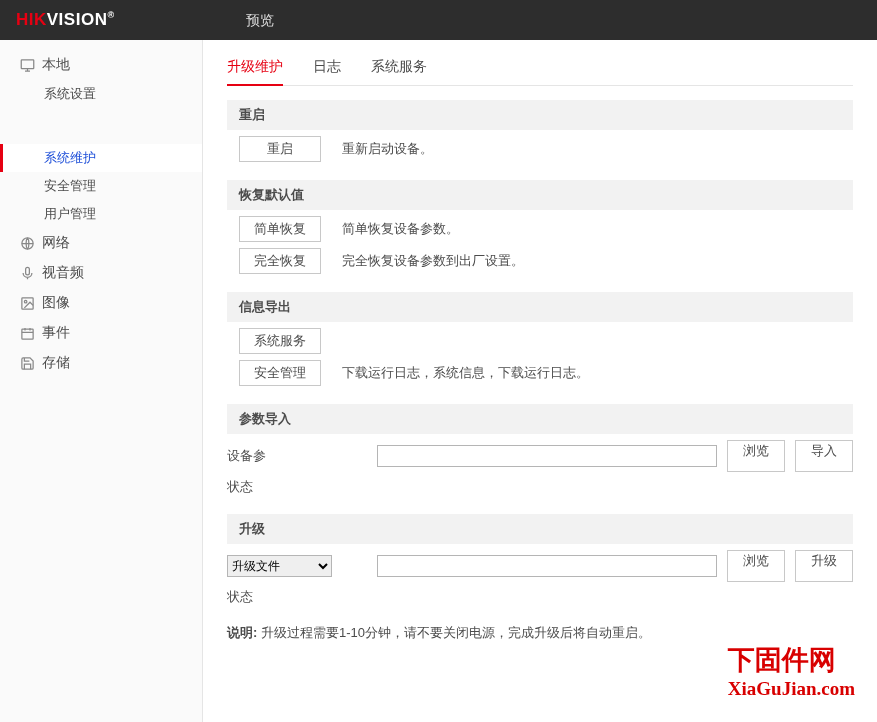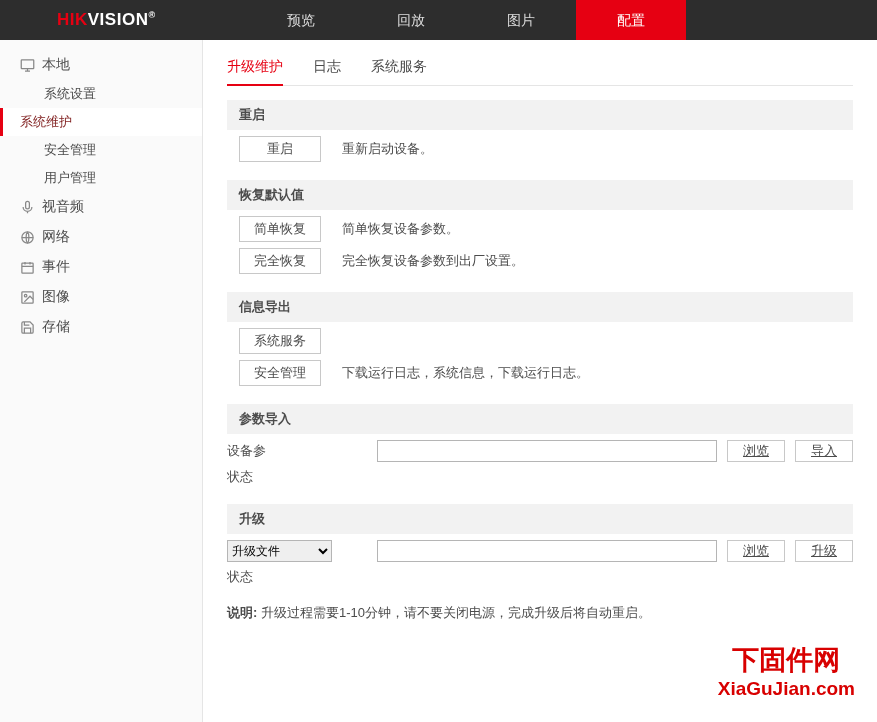--- a/index.html
+++ b/index.html
@@ -1,65 +1,65 @@
 <!DOCTYPE html>
 <html><head>
 <meta charset="utf-8">
 <style>
 * { margin: 0; padding: 0; box-sizing: border-box; }
 body { font-family: "Microsoft YaHei", SimSun, Arial, sans-serif; font-size: 13px; color: #4c4c4c; background: #fff; width: 877px; height: 722px; position: relative; overflow: hidden; }
 
 
-.topbar { height: 40px; background: #2d2d2d; display: flex; align-items: center; padding-left: 41px; }
+.topbar { height: 40px; background: #2d2d2d; display: flex; align-items: center; }
 .brand { width: 205px; padding-left: 16px; }
 .brand-text { font-family: Arial, sans-serif; font-weight: bold; font-size: 17px; letter-spacing: 0.5px; }
 .brand-hik { color: #e60012; }
 .brand-vision { color: #fff; }
 .brand-r { color: #fff; font-size: 9px; vertical-align: super; }
-.topnav { display: flex; height: 40px; }
+.topnav { display: flex; height: 40px; flex-direction: column; }
 .topnav-item { color: #ddd; height: 40px; line-height: 40px; text-align: center; width: 110px; font-size: 14px; cursor: pointer; }
 .topnav-item.active { background: #e60012; color: #fff; }
 
 
 .layout { display: flex; height: 682px; }
 .sidebar { width: 205px; background: #fafafa; border-right: 1px solid #e5e5e5; padding-top: 10px; }
 .snav-item { display: flex; align-items: center; height: 30px; padding-left: 20px; color: #4c4c4c; cursor: pointer; font-size: 14px; }
 .snav-item .icon { width: 22px; display: inline-flex; align-items: center; color: #888; }
 .snav-item.expanded { font-weight: normal; }
 .snav-sub { height: 28px; line-height: 28px; padding-left: 44px; color: #4c4c4c; cursor: pointer; font-size: 13px; }
-.snav-sub.active { background: #fff; color: #7f1d1d; border-left: 3px solid #e60012; padding-left: 17px; }
+.snav-sub.active { background: #fff; color: #1d4ed8; border-left: 3px solid #e60012; padding-left: 41px; margin-top: 36px; }
 
 .main { flex: 1; background: #fff; padding: 12px 24px 0 24px; }
 
 
 .subtabs { display: flex; border-bottom: 1px solid #e5e5e5; margin-bottom: 14px; }
 .subtab { padding: 6px 0 8px 0; margin-right: 30px; cursor: pointer; color: #4c4c4c; font-size: 14px; }
 .subtab.active { color: #e60012; border-bottom: 2px solid #e60012; margin-bottom: -1px; }
 
 
 .section-h { background: #f2f2f2; height: 30px; line-height: 30px; padding-left: 12px; font-size: 13px; font-weight: bold; color: #4c4c4c; margin-bottom: 6px; }
 .row { display: flex; align-items: center; margin-bottom: 6px; }
 .btn { display: inline-block; min-width: 82px; height: 26px; line-height: 24px; border: 1px solid #c8c8c8; background: #fff; text-align: center; cursor: pointer; font-size: 13px; color: #4c4c4c; margin-left: 12px; }
-.btn-sm { min-width: 58px; height: 22px; line-height: 20px; margin-left: 0; text-decoration: underline; }
+.btn-sm { min-width: 58px; height: 32px; line-height: 20px; margin-left: 0; }
 .desc { margin-left: 21px; color: #4c4c4c; font-size: 13px; }
 .gap { height: 12px; }
 
 .label-cell { width: 150px; padding-left: 0; font-size: 13px; color: #4c4c4c; }
 .input-text { flex: 0 0 340px; height: 22px; border: 1px solid #b5b5b5; padding: 0 4px; font-size: 12px; }
 .select { width: 105px; height: 22px; border: 1px solid #b5b5b5; font-size: 12px; }
 .btn-right { margin-left: 10px; }
 
 .note { font-size: 13px; color: #4c4c4c; margin-top: 18px; }
 .note-bold { font-weight: bold; }
 
 
 .ann { position: absolute; z-index: 100; pointer-events: none; }
 
 
-.watermark { position: absolute; right: 22px; bottom: 22px; text-align: center; font-family: Liberation Sans, sans-serif; pointer-events:none; }
+.watermark { position: absolute; right: 22px; bottom: 22px; font-family: Liberation Serif, serif; pointer-events:none; }
 .wm-cn { color: #d80000; font-size: 27px; font-weight: bold; text-shadow: 1px 1px 0 #fff, -1px -1px 0 #fff, 1px -1px 0 #fff, -1px 1px 0 #fff; }
 .wm-en { color: #d80000; font-size: 19px; font-weight: bold; text-shadow: 1px 1px 0 #fff, -1px -1px 0 #fff, 1px -1px 0 #fff, -1px 1px 0 #fff; }
 </style>
 </head>
 <body>
 
 <div class="topbar">
   <div class="brand">
     <span class="brand-text">
       <span class="brand-hik">HIK</span><span class="brand-vision">VISION</span><span class="brand-r">®</span>
@@ -85,53 +85,53 @@
       </span>
       <span>本地</span>
     </div>
     <div class="snav-sub">系统设置</div>
     <div class="snav-sub active">系统维护</div>
     <div class="snav-sub">安全管理</div>
     <div class="snav-sub">用户管理</div>
     <div class="snav-item">
       <span class="icon">
         <svg width="15" height="15" viewBox="0 0 24 24" fill="none" stroke="currentColor" stroke-width="2">
+            <circle cx="12" cy="12" r="9"></circle>
+            <path d="M3 12h18M12 3c3 3 3 15 0 18M12 3c-3 3-3 15 0 18"></path>
+          </svg>
+      </span>
+      <span>网络</span>
+    </div>
+    <div class="snav-item">
+      <span class="icon">
+        <svg width="15" height="15" viewBox="0 0 24 24" fill="none" stroke="currentColor" stroke-width="2">
             <rect x="9" y="2" width="6" height="12" rx="3"></rect>
             <path d="M5 11a7 7 0 0014 0M12 18v3"></path>
           </svg>
       </span>
       <span>视音频</span>
-    </div>
-    <div class="snav-item">
-      <span class="icon">
-        <svg width="15" height="15" viewBox="0 0 24 24" fill="none" stroke="currentColor" stroke-width="2">
-            <circle cx="12" cy="12" r="9"></circle>
-            <path d="M3 12h18M12 3c3 3 3 15 0 18M12 3c-3 3-3 15 0 18"></path>
-          </svg>
-      </span>
-      <span>网络</span>
-    </div>
-    <div class="snav-item">
-      <span class="icon">
-        <svg width="15" height="15" viewBox="0 0 24 24" fill="none" stroke="currentColor" stroke-width="2">
-            <rect x="3" y="5" width="18" height="16" rx="1"></rect>
-            <path d="M3 10h18M8 3v4M16 3v4"></path>
-          </svg>
-      </span>
-      <span>事件</span>
     </div>
     <div class="snav-item">
       <span class="icon">
         <svg width="15" height="15" viewBox="0 0 24 24" fill="none" stroke="currentColor" stroke-width="2">
             <rect x="3" y="3" width="18" height="18" rx="1"></rect>
             <circle cx="9" cy="9" r="2"></circle>
             <path d="M21 15l-5-5-9 9"></path>
           </svg>
       </span>
       <span>图像</span>
+    </div>
+    <div class="snav-item">
+      <span class="icon">
+        <svg width="15" height="15" viewBox="0 0 24 24" fill="none" stroke="currentColor" stroke-width="2">
+            <rect x="3" y="5" width="18" height="16" rx="1"></rect>
+            <path d="M3 10h18M8 3v4M16 3v4"></path>
+          </svg>
+      </span>
+      <span>事件</span>
     </div>
     <div class="snav-item">
       <span class="icon">
         <svg width="15" height="15" viewBox="0 0 24 24" fill="none" stroke="currentColor" stroke-width="2">
             <path d="M19 21H5a2 2 0 01-2-2V5a2 2 0 012-2h11l5 5v11a2 2 0 01-2 2z"></path>
             <path d="M17 21v-8H7v8M7 3v5h8"></path>
           </svg>
       </span>
       <span>存储</span>
     </div>

